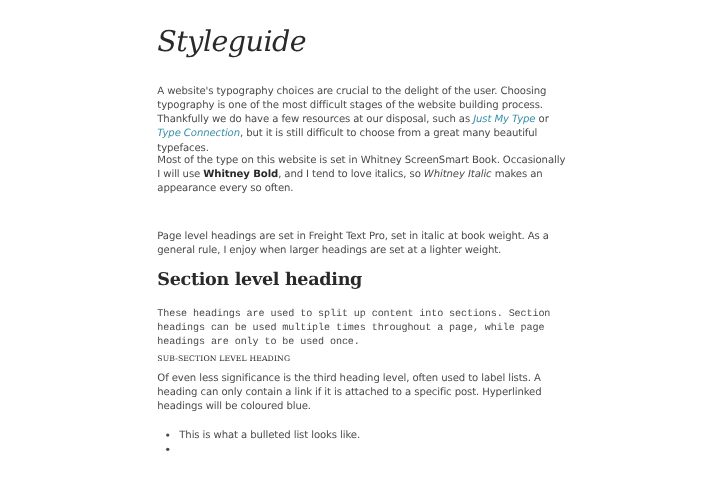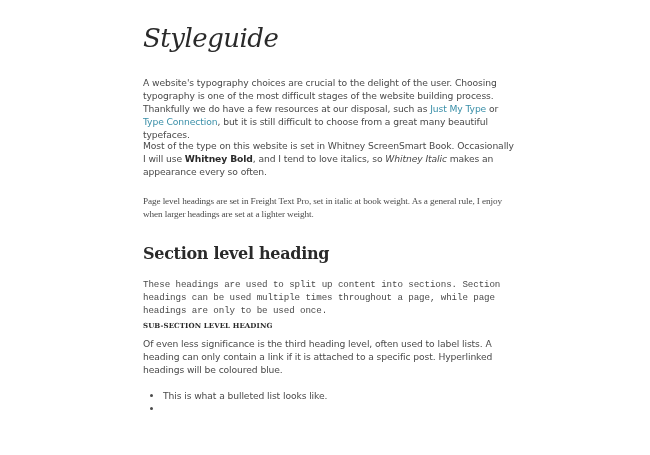--- a/index.html
+++ b/index.html
@@ -40,50 +40,51 @@
       letter-spacing: -0.5px;
     }
     p {
       margin: 0;
       position: absolute;
       left: 0;
       width: 372px;
     }
     .p1 { top: 76px; }
     .p2 { top: 139px; }
-    .p3 { top: 195px; font-family: Liberation Serif, serif; }
+    .p3 { top: 208px; }
     .h2 {
       position: absolute;
       top: 243px;
       left: 0;
       margin: 0;
       font-family: "DejaVu Serif", serif;
       font-weight: bold;
       font-size: 16px;
       color: #2a2a2a;
       line-height: 22px;
       letter-spacing: -0.3px;
     }
     .p4 { top: 278px; font-family: Liberation Mono, monospace; }
     .h3 {
       position: absolute;
       top: 320px;
       left: 0;
       margin: 0;
       font-family: "DejaVu Serif", serif;
-      font-weight: bold;
+      font-weight: normal;
       font-size: 7px;
       color: #2a2a2a;
       letter-spacing: 0.1px;
       line-height: 12px;
     }
     .p5 { top: 337px; }
     a {
       color: #3a8fa8;
       text-decoration: none;
+      font-style: italic;
     }
     strong { color: #2a2a2a; font-weight: bold; }
     em { font-style: italic; }
     ul.list {
       position: absolute;
       top: 389px;
       left: 0;
       margin: 0;
       padding: 0 0 0 20px;
       width: 352px;

